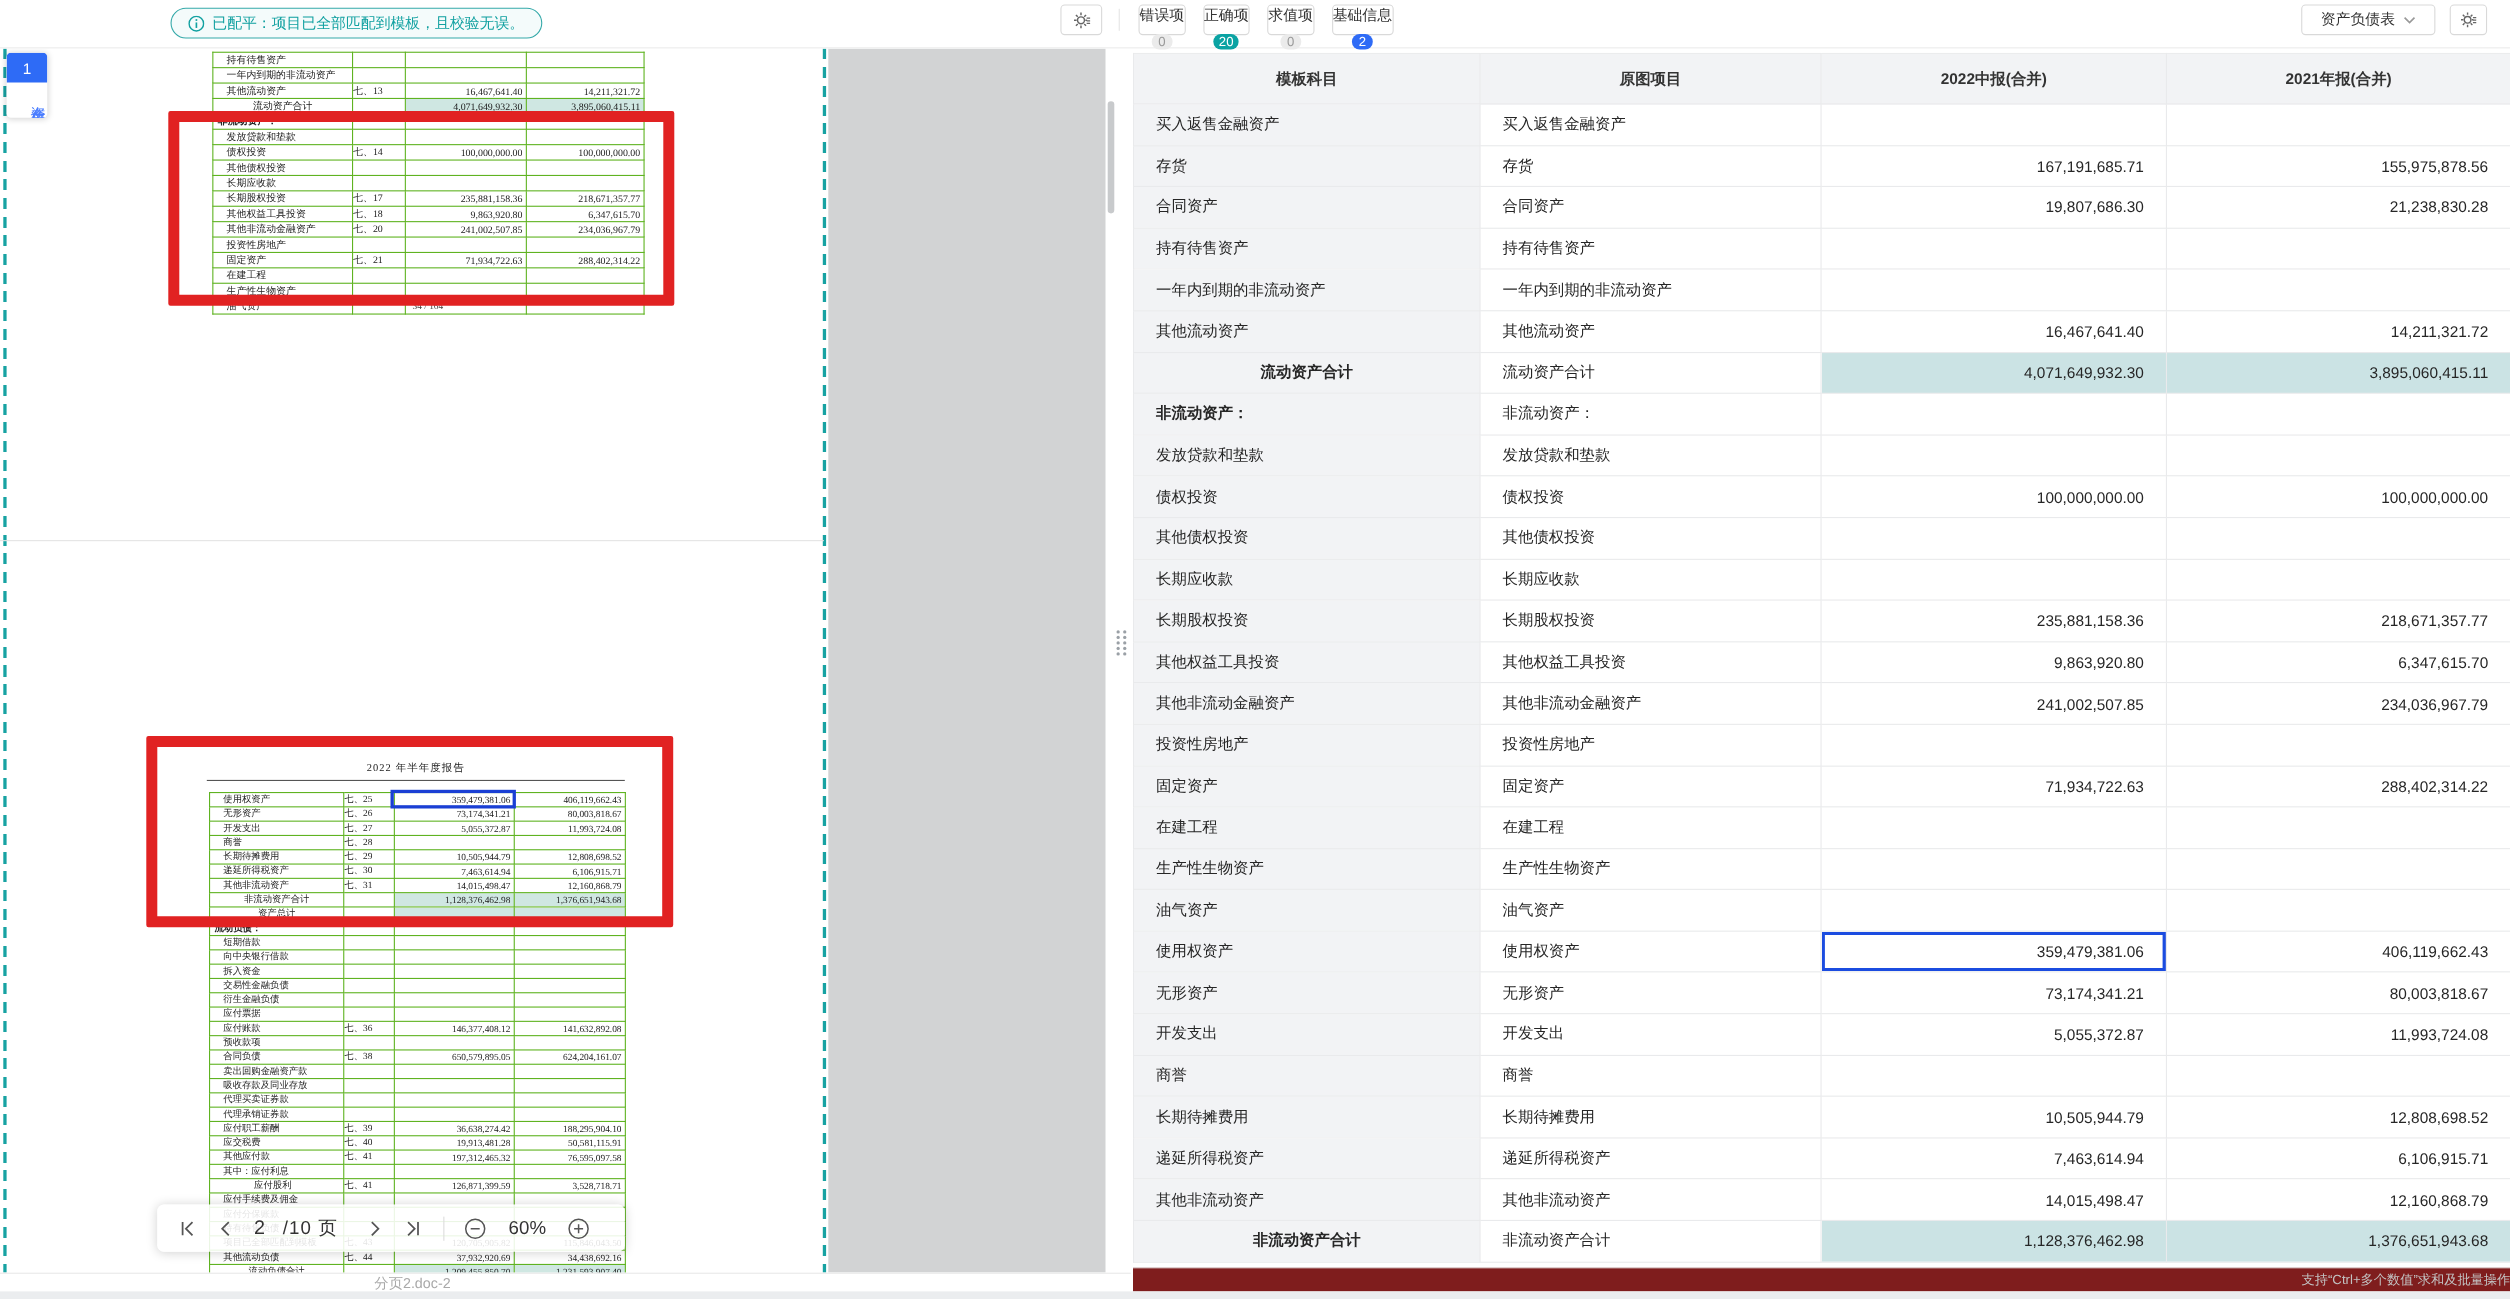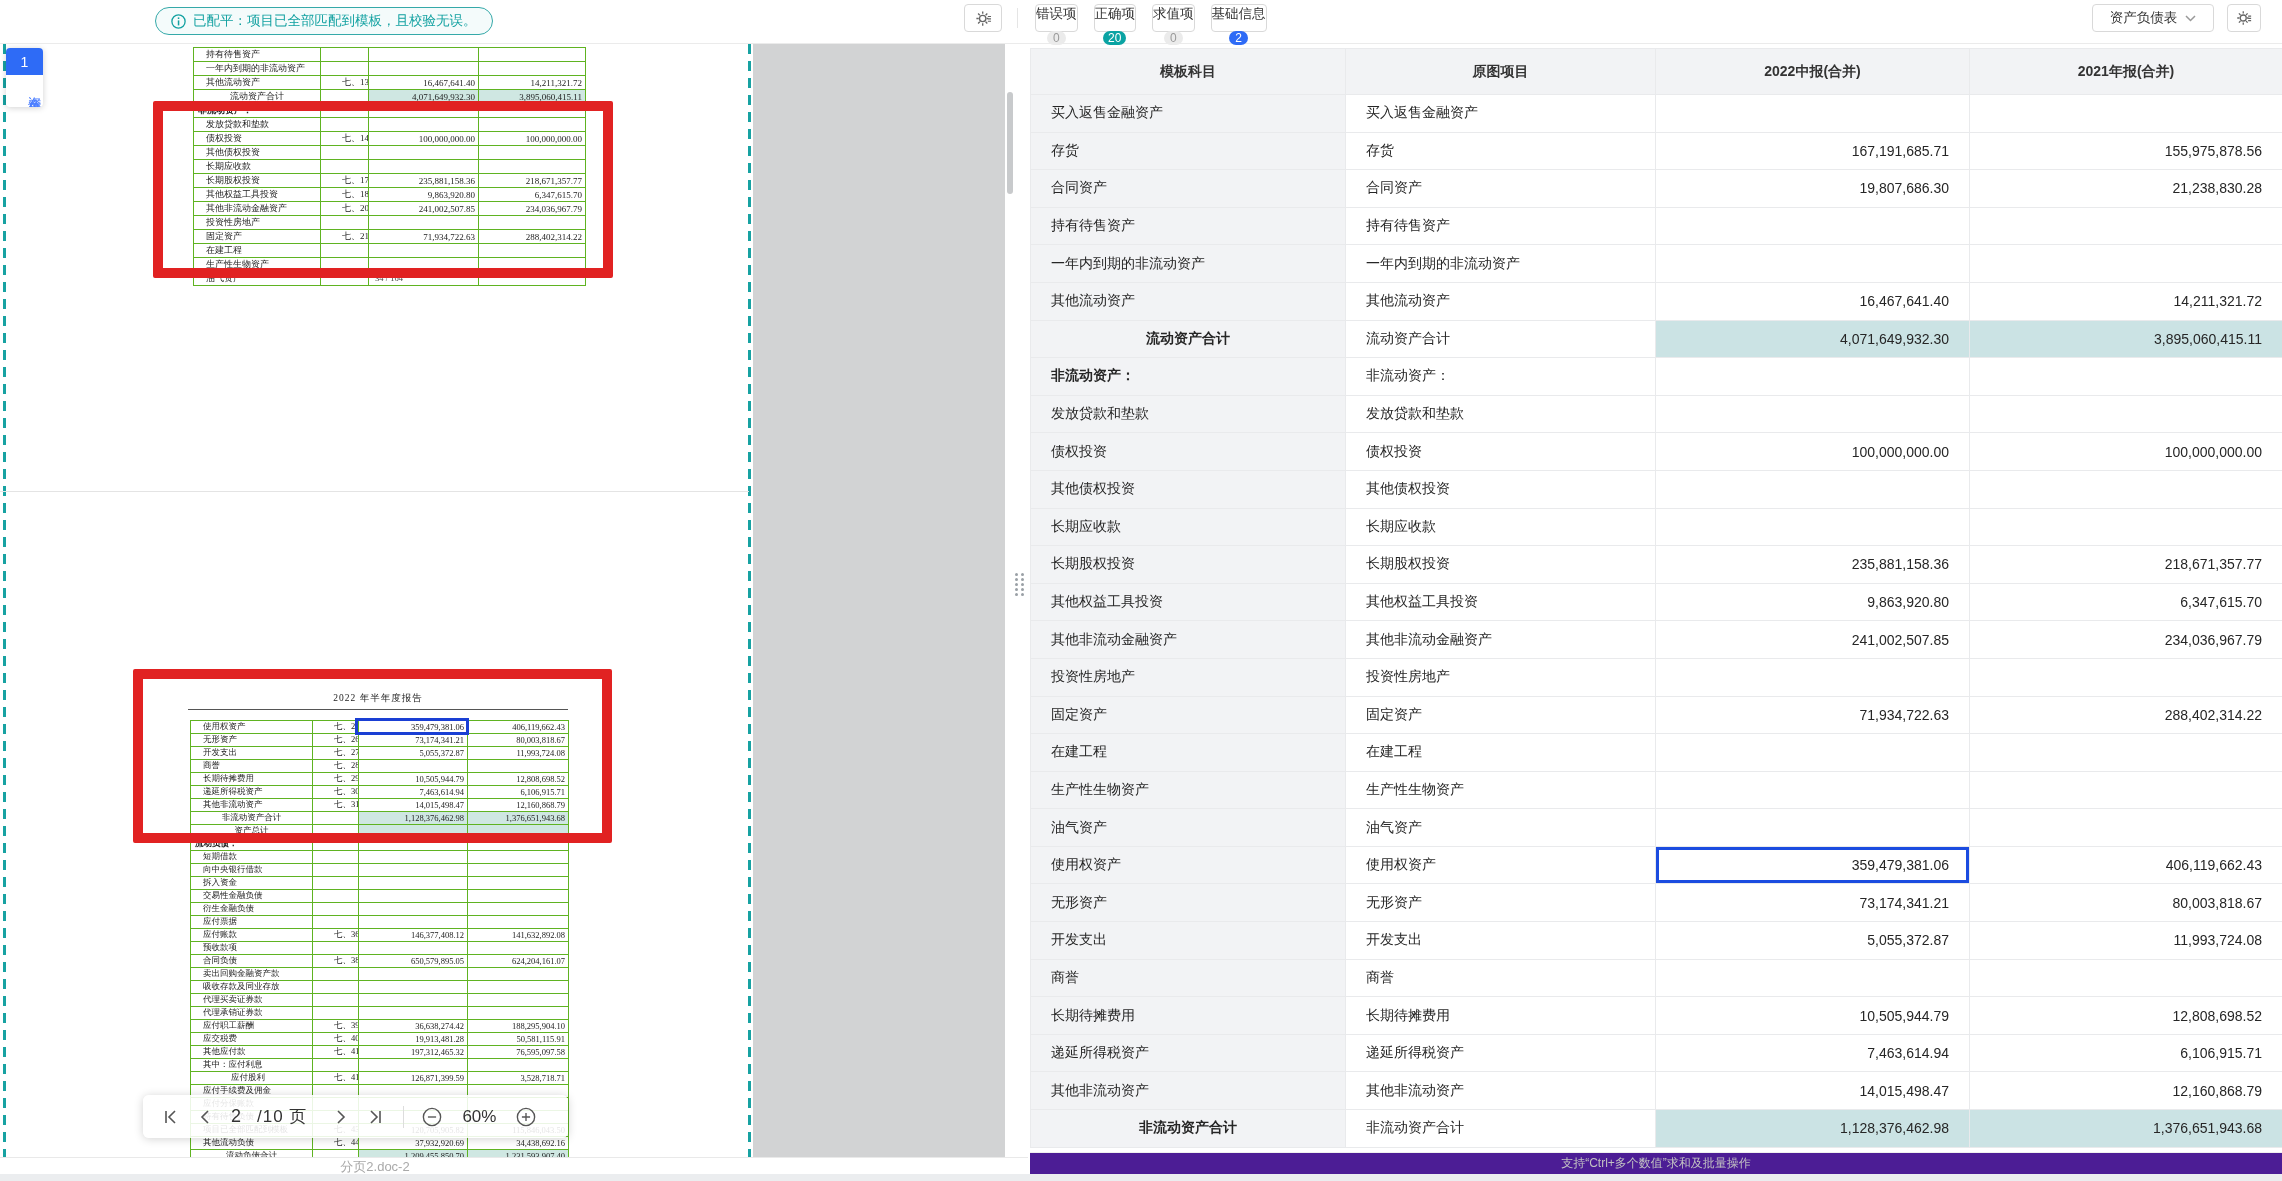--- a/index.html
+++ b/index.html
@@ -40,21 +40,21 @@
     font-family:"Liberation Serif","DejaVu Serif",serif; color:#222; }
   .doc-table td { border:1px solid #5fb321; overflow:hidden; white-space:nowrap; }
   #doc-table-1 { position:absolute; left:193px; top:3px; width:392px; }
   #doc-table-1 td { height:13.3px; font-size:9px; }
   #doc-table-2 { position:absolute; left:190px; top:676px; width:378px; }
   #doc-table-2 td { height:11.7px; font-size:8.5px; }
   .doc-table td.lbl { padding-left:12px; }
   .doc-table td.lbl.sec { padding-left:4px; font-weight:700; }
   .doc-table td.lbl.ctr { text-align:center; padding-left:0; }
   .doc-table td.lbl.ind { padding-left:40px; }
-  .doc-table td.note { text-align:left;padding-left:21px; }
+  .doc-table td.note { text-align:left; }
   .doc-table td.num { text-align:right; padding-right:3px; }
   .doc-table td.teal { background:#cfe7e2; }
   .doc-title { position:absolute; left:188px; top:648px; width:380px; text-align:center;
     font-family:"Liberation Serif",serif; font-size:9.5px; color:#222; padding-bottom:4px;
     border-bottom:1px solid #555; letter-spacing:1px; }
   .page-num { position:absolute; left:193px; top:229px; width:392px; text-align:center;
     font-family:"Liberation Serif",serif; font-size:8.5px; color:#444; z-index:1; }
 
   .red-box { position:absolute; border:10px solid #e12222; border-radius:2px; z-index:4; }
   #red-box-1 { left:153px; top:57px; width:460px; height:177px; }
@@ -96,22 +96,22 @@
   .map-table td.c-v { background:#fff; text-align:right; padding-right:20px; }
   .map-table tr.total td.c-t { font-weight:700; text-align:center; padding-left:0; }
   .map-table tr.total td.c-v { background:#cbe3e4; }
   .map-table tr.section td.c-t { font-weight:700; }
   .map-table td.sel { box-shadow:inset 0 0 0 3px #1b4ce0; }
 
   
   .left-bottom-bar { position:absolute; left:0; top:1157px; width:1028px; height:17px; background:#fff;
     border-top:1px solid #e9e9e9; z-index:9; }
   .left-bottom-bar span { display:block; width:750px; text-align:center; font-size:13px; color:#a9a9a9; }
-  .right-bottom-bar { position:absolute; left:1030px; top:1152px; width:1252px; height:22px; background:#4c1d95;
-    border-top:1px solid #efefef; display:flex; align-items:center; justify-content:center; z-index:9; }
+  .right-bottom-bar { position:absolute; left:1030px; top:1152px; width:1252px; height:22px; background:#7f1d1d;
+    border-top:1px solid #efefef; display:flex; align-items:center; justify-content:flex-end; z-index:9; }
   .right-bottom-bar span { font-size:12px; color:#c2c2c2; }
   .bottom-strip { position:absolute; left:0; top:1174px; width:2282px; height:7px; background:#ebedef; z-index:10; }
 </style>
 </head>
 <body>
 
 <div id="app">
 
   <div class="topbar">
     <div class="status-pill">

